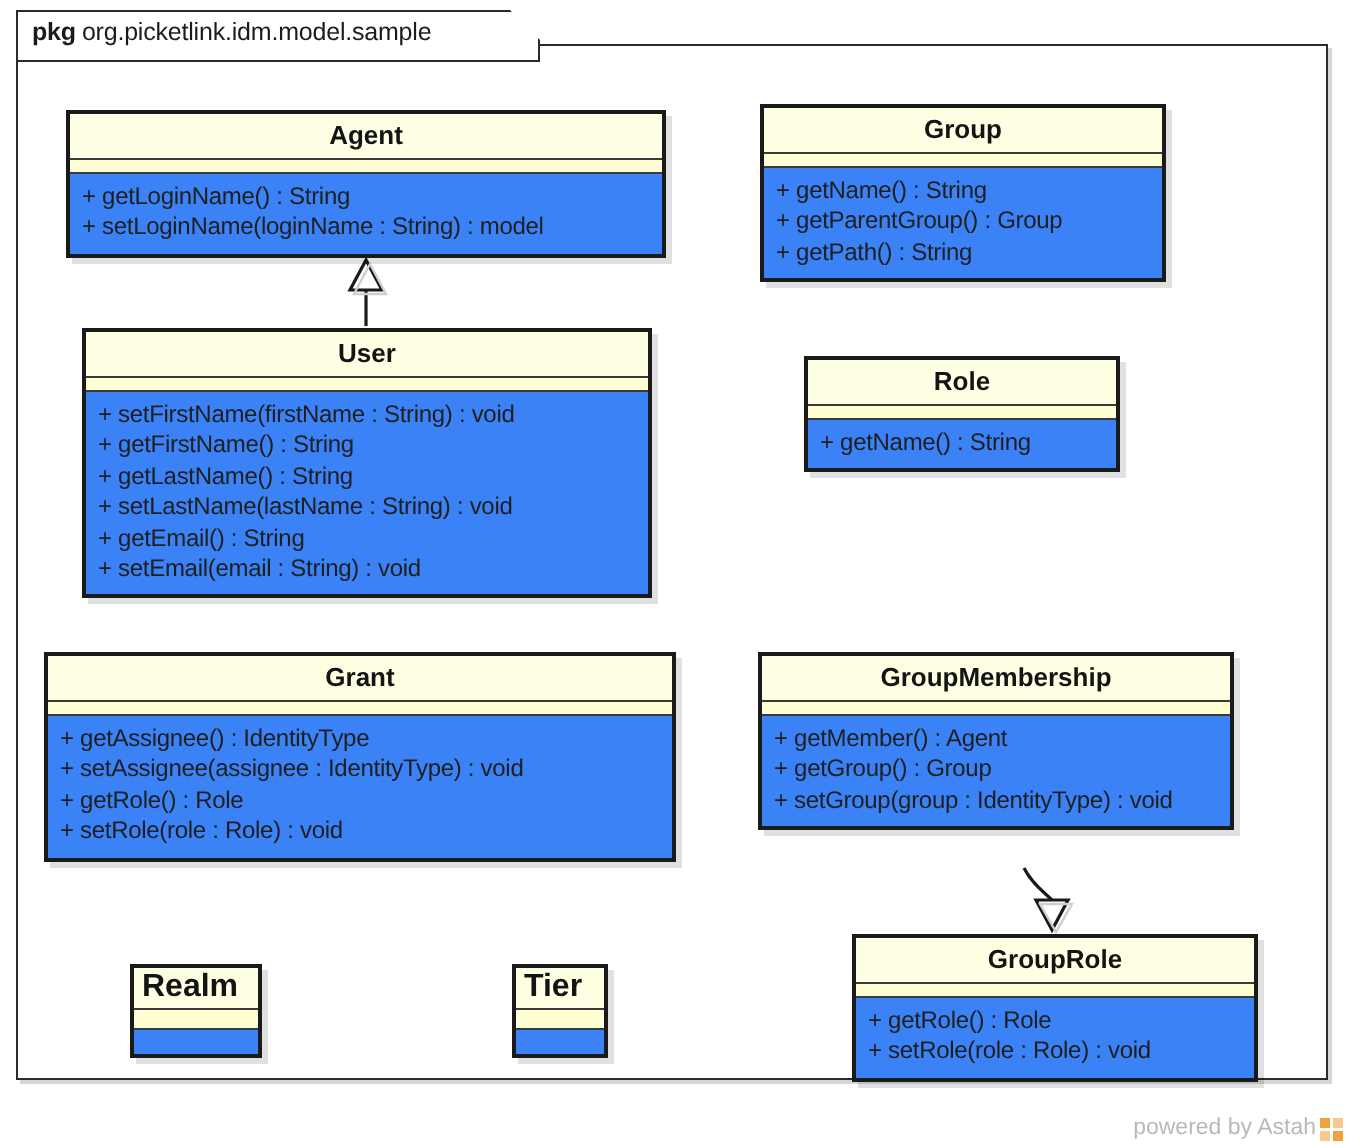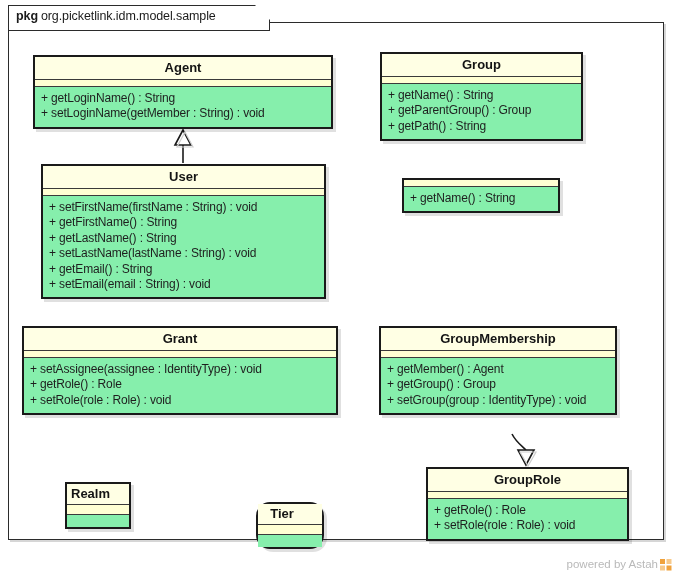--- a/index.html
+++ b/index.html
@@ -88,35 +88,35 @@
     line-height: 15px;
     white-space: nowrap;
     overflow: hidden;
   }
   .uml-attrs {
     height: 6px;
     border-bottom: 1px solid #3a3a3a;
     background: #ffffd3;
   }
   .uml-ops {
-    background: #86efac;
+    background: #3b82f6;
     padding: 4px 6px 5px 6px;
   }
   .uml-ops .op {
     font-size: 12px;
     color: #1e1e1e;
     line-height: 15.4px;
     white-space: nowrap;
     letter-spacing: -0.15px;
   }
   .uml-ops.empty {
     height: 12px;
     padding: 0;
   }
-  .uml-class.small .uml-name { font-size: 13px; padding: 2px 20px 3px 4px; }
+  .uml-class.small .uml-name { font-size: 16px; padding: 2px 20px 3px 4px; }
   .uml-class.small .uml-attrs { height: 9px; }
 
   
   .connector-layer {
     position: absolute;
     left: 0; top: 0;
     width: 680px; height: 574px;
     pointer-events: none;
     z-index: 8;
   }
@@ -165,21 +165,21 @@
     <polygon points="526,465 518,450 534,450" fill="#ffffff" stroke="#1a1a1a" stroke-width="1.6"></polygon>
     <polygon points="528,466 520,452 536,452" fill="none" stroke="#cfcfcf" stroke-width="1.2"></polygon>
   </g>
 </svg>
 
 <div class="uml-class" id="cls-agent" style="left:33px; top:55px; width:300px;">
   <div class="uml-name">Agent</div>
   <div class="uml-attrs"></div>
   <div class="uml-ops">
     <div class="op">+ getLoginName() : String</div>
-    <div class="op">+ setLoginName(getMember : String) : void</div>
+    <div class="op">+ setLoginName(loginName : String) : model</div>
   </div>
 </div>
 
 <div class="uml-class" id="cls-group" style="left:380px; top:52px; width:203px;">
   <div class="uml-name">Group</div>
   <div class="uml-attrs"></div>
   <div class="uml-ops">
     <div class="op">+ getName() : String</div>
     <div class="op">+ getParentGroup() : Group</div>
     <div class="op">+ getPath() : String</div>
@@ -193,30 +193,32 @@
     <div class="op">+ setFirstName(firstName : String) : void</div>
     <div class="op">+ getFirstName() : String</div>
     <div class="op">+ getLastName() : String</div>
     <div class="op">+ setLastName(lastName : String) : void</div>
     <div class="op">+ getEmail() : String</div>
     <div class="op">+ setEmail(email : String) : void</div>
   </div>
 </div>
 
 <div class="uml-class" id="cls-role" style="left:402px; top:178px; width:158px;">
+  <div class="uml-name">Role</div>
   <div class="uml-attrs"></div>
   <div class="uml-ops">
     <div class="op">+ getName() : String</div>
   </div>
 </div>
 
 <div class="uml-class" id="cls-grant" style="left:22px; top:326px; width:316px;">
   <div class="uml-name">Grant</div>
   <div class="uml-attrs"></div>
   <div class="uml-ops">
+    <div class="op">+ getAssignee() : IdentityType</div>
     <div class="op">+ setAssignee(assignee : IdentityType) : void</div>
     <div class="op">+ getRole() : Role</div>
     <div class="op">+ setRole(role : Role) : void</div>
   </div>
 </div>
 
 <div class="uml-class" id="cls-groupmembership" style="left:379px; top:326px; width:238px;">
   <div class="uml-name">GroupMembership</div>
   <div class="uml-attrs"></div>
   <div class="uml-ops">
@@ -234,21 +236,21 @@
     <div class="op">+ setRole(role : Role) : void</div>
   </div>
 </div>
 
 <div class="uml-class small" id="cls-realm" style="left:65px; top:482px; width:66px;">
   <div class="uml-name">Realm</div>
   <div class="uml-attrs"></div>
   <div class="uml-ops empty"></div>
 </div>
 
-<div class="uml-class small" id="cls-tier" style="left:256px; top:502px; width:68px;border-radius:14px;">
+<div class="uml-class small" id="cls-tier" style="left:256px; top:482px; width:48px;">
   <div class="uml-name">Tier</div>
   <div class="uml-attrs"></div>
   <div class="uml-ops empty"></div>
 </div>
 
 <div id="watermark">
   <span>powered by Astah</span>
   <span id="astah-logo">
     <svg viewBox="0 0 12 12" width="12" height="12" xmlns="http://www.w3.org/2000/svg">
       <rect x="0" y="0" width="5" height="5" fill="#f0a23c"></rect>

